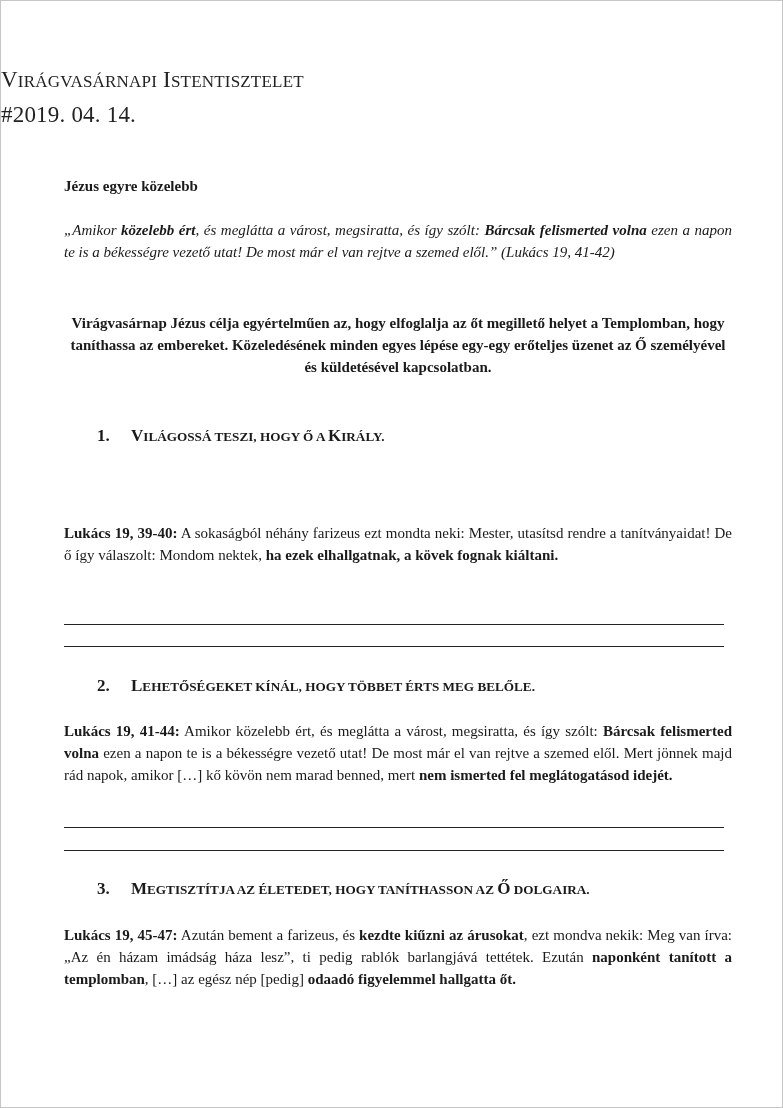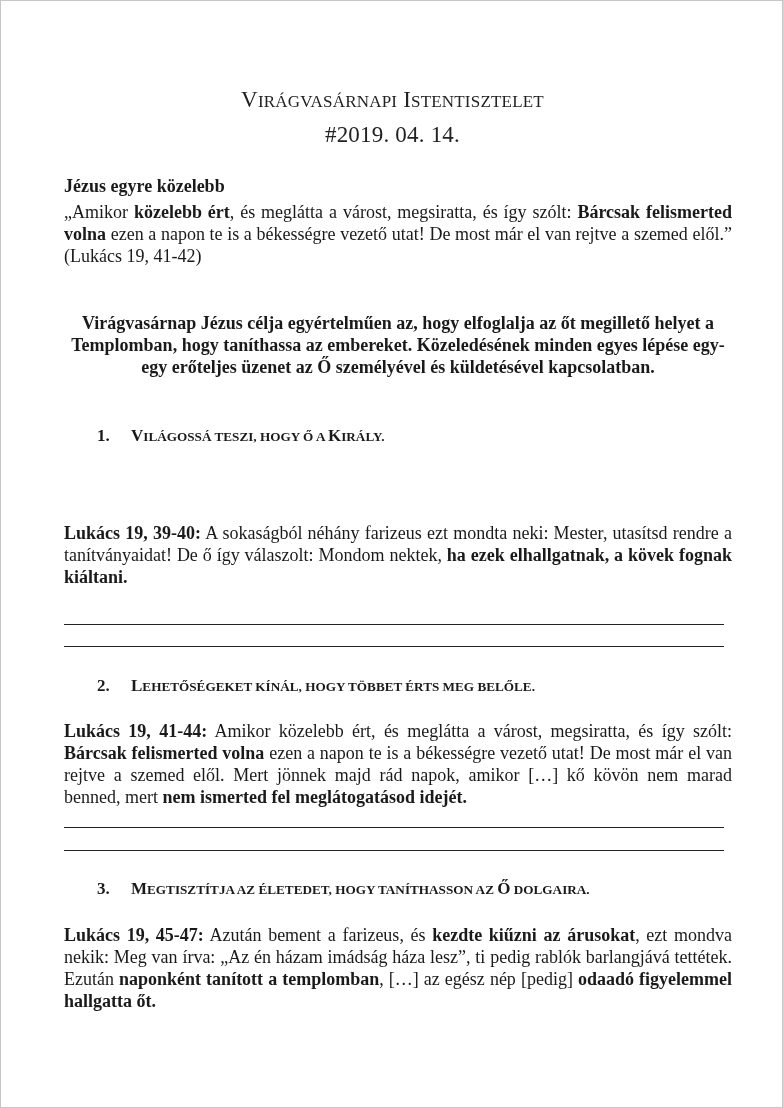--- a/index.html
+++ b/index.html
@@ -10,35 +10,35 @@
       position: relative;
       overflow: hidden;
     }
     .page {
       position: absolute; left: 0; top: 0;
       width: 783px; height: 1108px;
       border: 1px solid #c6c6c6;
       background: #fff;
     }
     .title {
-      position: absolute; left: 0; width: 783px; text-align: center;
-      font-size: 23px; letter-spacing: 0.2px; color: #222; margin-top: 20px;
+      position: absolute; left: 0; width: 783px; 
+      font-size: 23px; letter-spacing: 0.2px; color: #222;
     }
     .title.t1 { top: 66px; }
     .title.t2 { top: 101px; }
     .sc-big { font-size: 23px; }
     .sc-small { font-size: 17px; text-transform: uppercase; }
 
     .block {
       position: absolute; left: 63px; width: 668px;
-      font-size: 18px; line-height: 22px; color: #1a1a1a;
+      font-size: 15px; line-height: 22px; color: #1a1a1a;
     }
     .justify { text-align: justify; text-align-last: left; }
     .heading { top: 174px; font-weight: bold; }
-    .quote { top: 200px; }
+    .quote { top: 218px; font-style: italic; }
     .intro {
       top: 311px; left: 63px; width: 668px; text-align: center;
       font-weight: bold;
     }
     .section-head {
       position: absolute; left: 96px;
       font-weight: bold; font-size: 17px; color: #1a1a1a;
       display: flex;
     }
     .section-head .num { width: 34px; }

